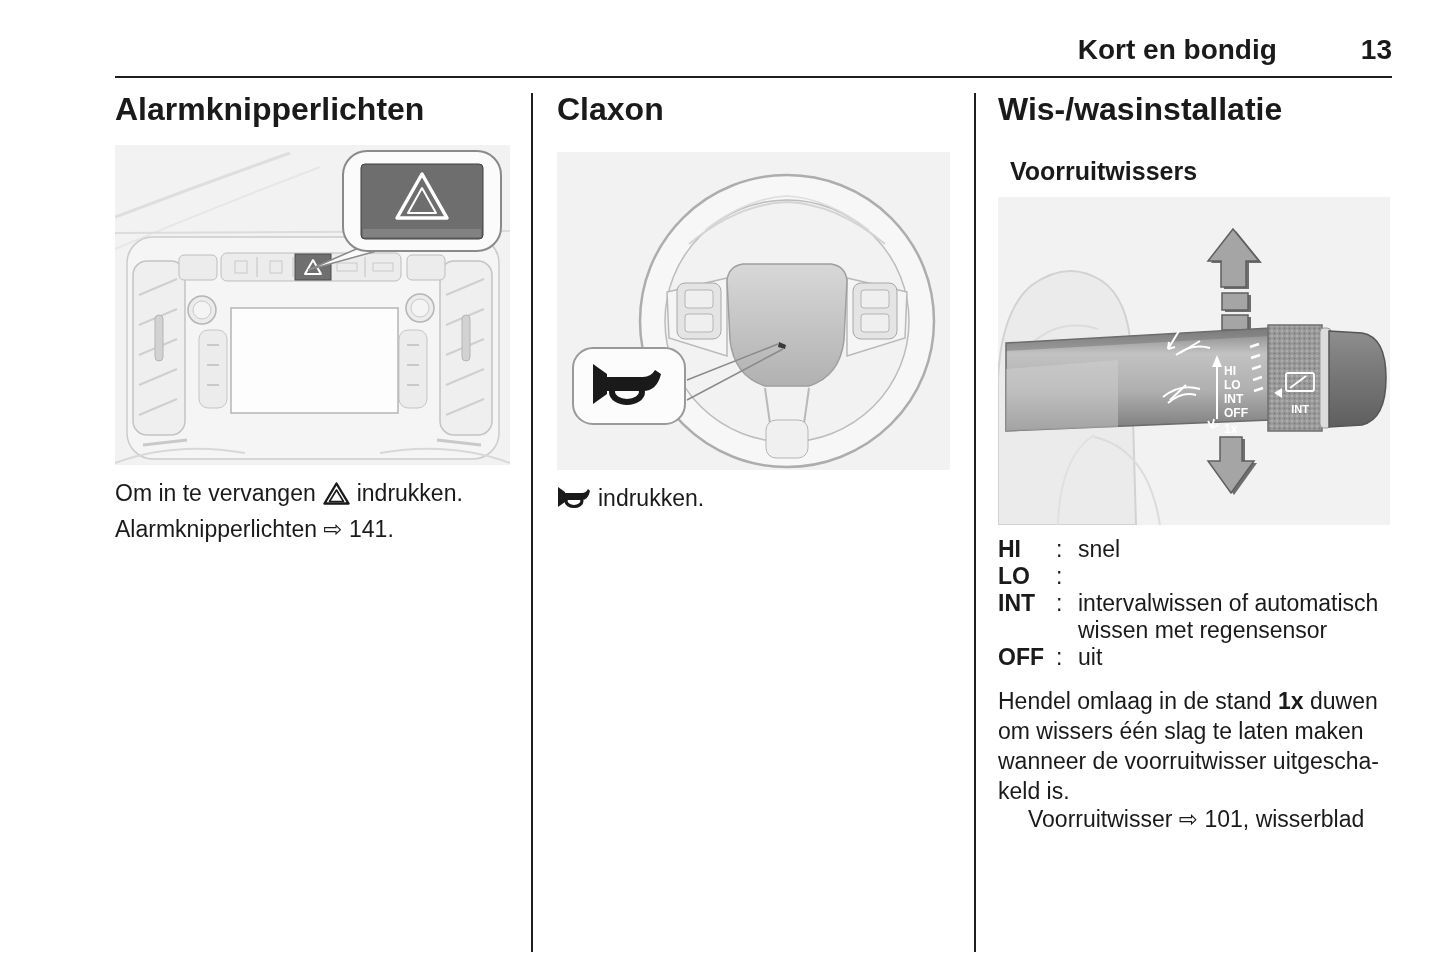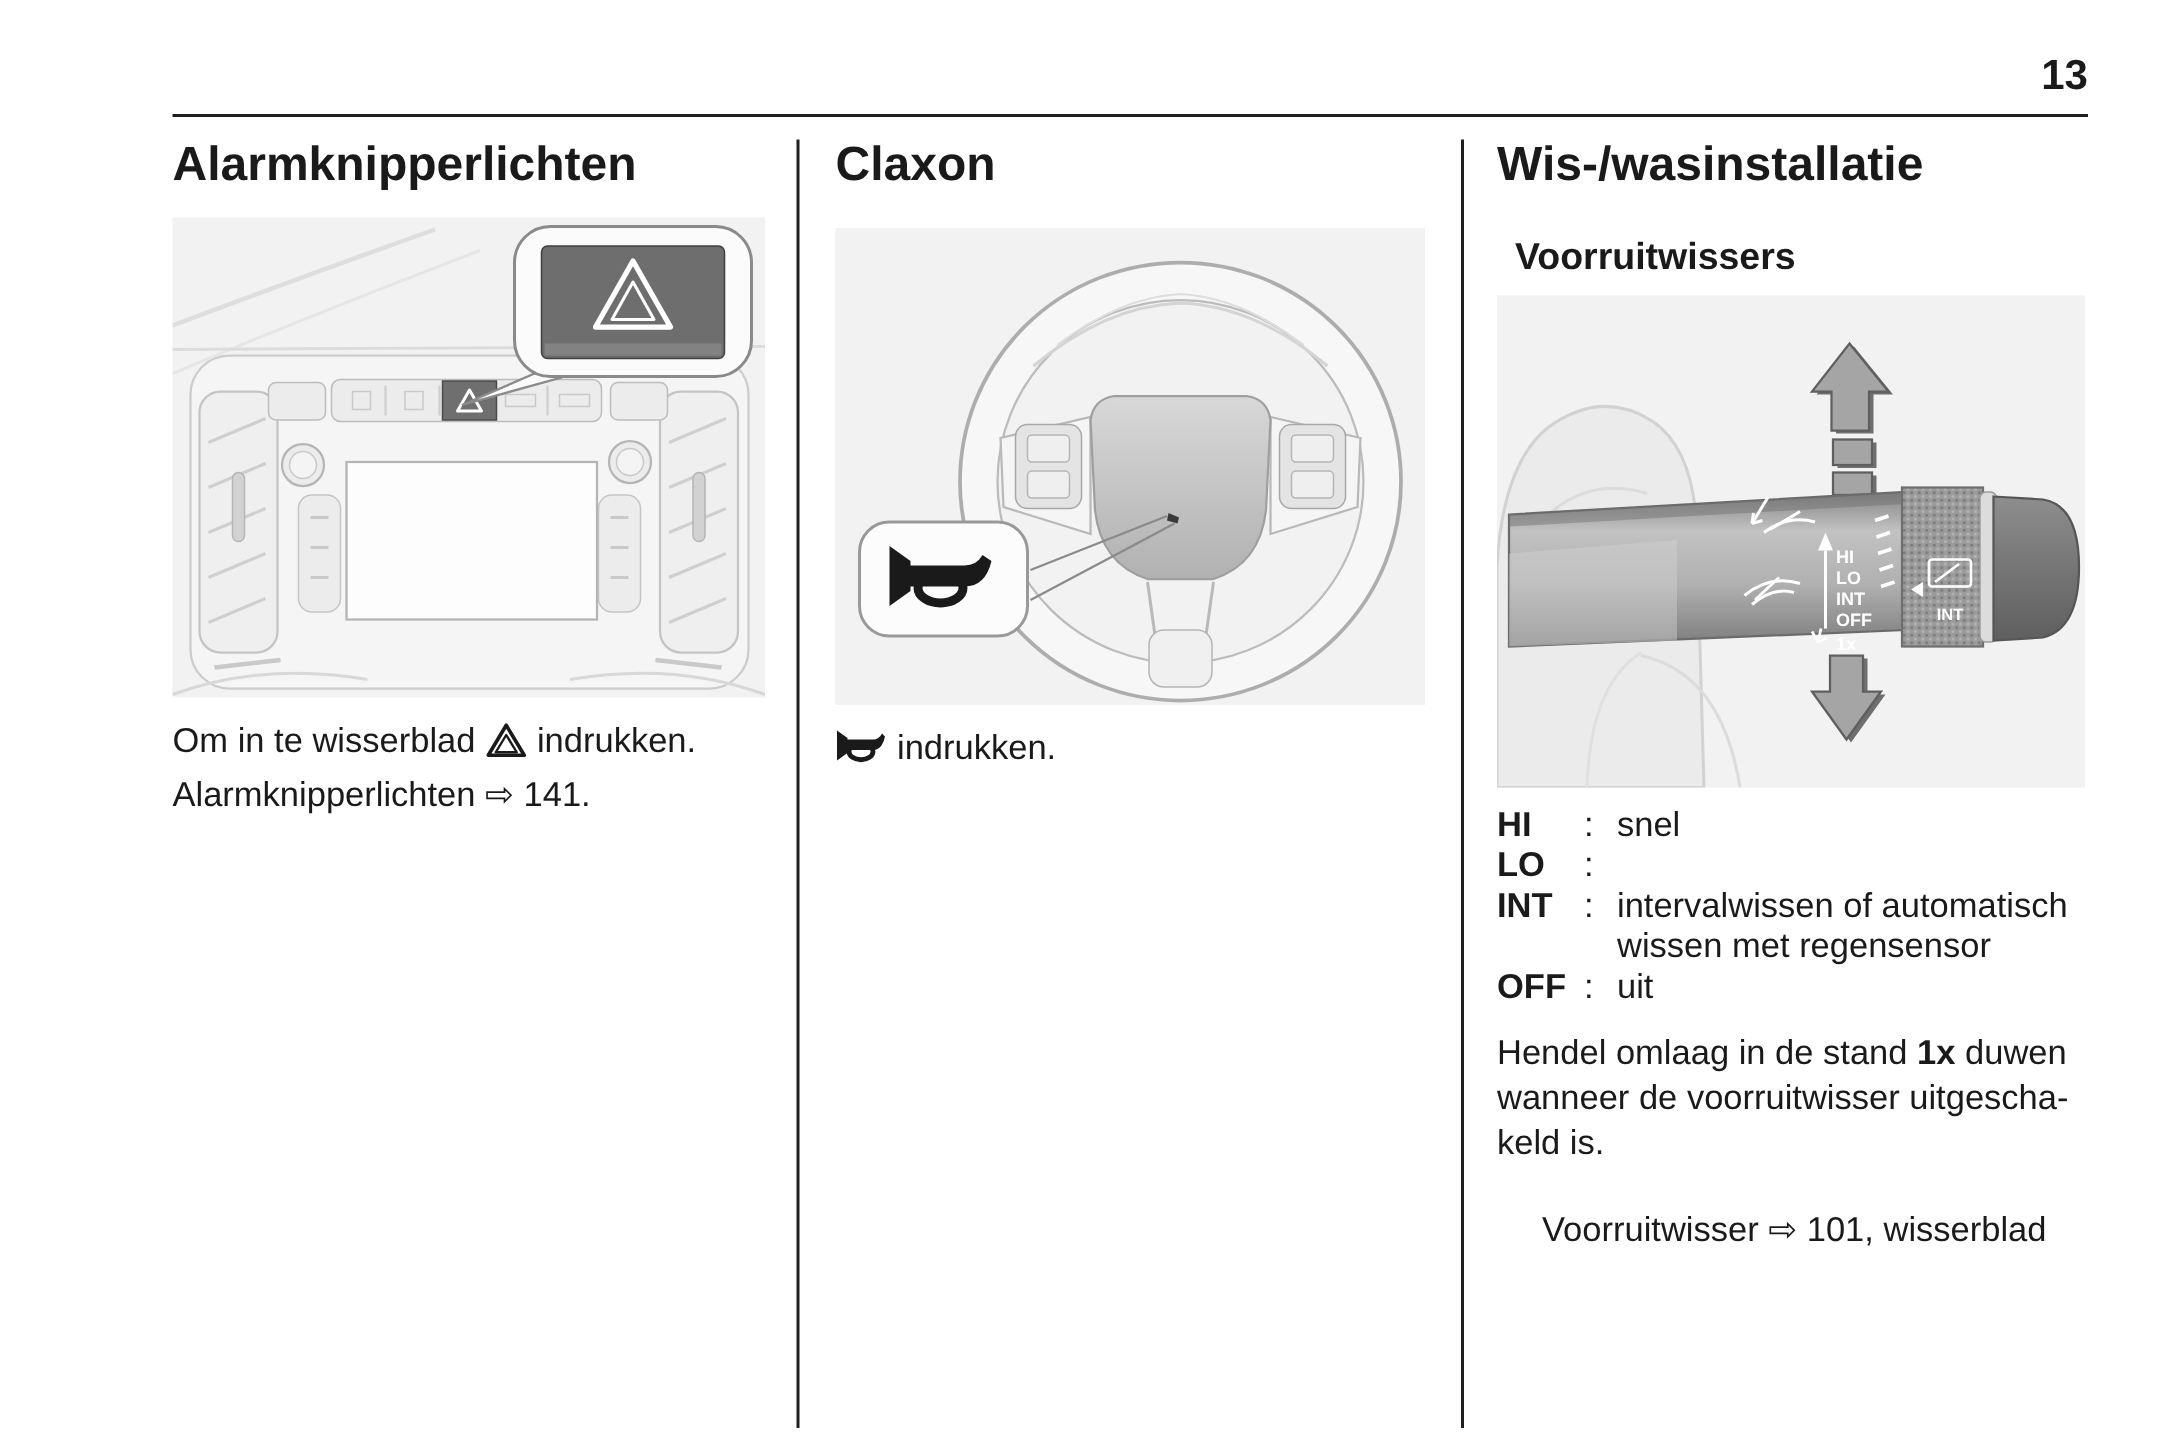--- a/index.html
+++ b/index.html
@@ -26,20 +26,21 @@
   .defcode{font-weight:bold;}
   .para{width:400px;font-size:23px;line-height:30px;}
   .para .bold-inline{font-weight:bold;}
   .figure{background:#f2f2f2;}
   svg text{font-family:"Liberation Sans","DejaVu Sans",sans-serif;}
 </style>
 </head>
 <body>
 
 <div class="abs page-head">
+  <span class="htitle">Kort en bondig</span>
   <span class="hpage">13</span>
 </div>
 <div class="abs head-rule"></div>
 
 <div class="abs vdivider" style="left:531px;"></div>
 <div class="abs vdivider" style="left:974px;"></div>
 
 <h2 class="abs coltitle" style="left:115px;top:92px;">Alarmknipperlichten</h2>
 
 <div class="abs figure" style="left:115px;top:145px;width:395px;height:320px;">
@@ -101,21 +102,21 @@
     <rect x="248" y="84" width="118" height="8" fill="#8a8a8a" opacity="0.7"></rect>
     <g>
       <path d="M307,29 L332,73 L282,73 Z" fill="none" stroke="#ffffff" stroke-width="3.5" stroke-linejoin="round"></path>
       <path d="M307,43 L321,68 L293,68 Z" fill="none" stroke="#ffffff" stroke-width="2" stroke-linejoin="round"></path>
     </g>
   </g>
 </svg>
 </div>
 
 <div class="abs bodyline" style="left:115px;top:478px;">
-  <span>Om in te wisserblad</span>
+  <span>Om in te vervangen</span>
   <svg width="27" height="23" viewBox="0 0 27 23">
     <path d="M13.5,1.5 L25.5,21.5 L1.5,21.5 Z" fill="none" stroke="#1a1a1a" stroke-width="2.4" stroke-linejoin="round"></path>
     <path d="M13.5,8 L20.5,19.5 L6.5,19.5 Z" fill="none" stroke="#1a1a1a" stroke-width="1.6" stroke-linejoin="round"></path>
   </svg>
   <span>indrukken.</span>
 </div>
 <div class="abs plain" style="left:115px;top:514px;">Alarmknipperlichten ⇨ 141.</div>
 
 <h2 class="abs coltitle" style="left:557px;top:92px;">Claxon</h2>
 
@@ -284,19 +285,20 @@
     </div>
     <div class="defrow">
       <div class="defcode">OFF</div>
       <div class="defcolon">:</div>
       <div class="defdesc">uit</div>
     </div>
   </div>
 
 <div class="abs para" style="left:998px;top:686px;">
     <div><span>Hendel omlaag in de stand </span><span class="bold-inline">1x</span><span> duwen</span></div>
+    <div><span>om wissers één slag te laten maken</span></div>
     <div><span>wanneer de voorruitwisser uitgescha-</span></div>
     <div><span>keld is.</span></div>
   </div>
 
 <div class="abs para" style="left:1028px;top:804px;">
     <div>Voorruitwisser ⇨ 101, wisserblad</div>
   </div>
 
 </body></html>

